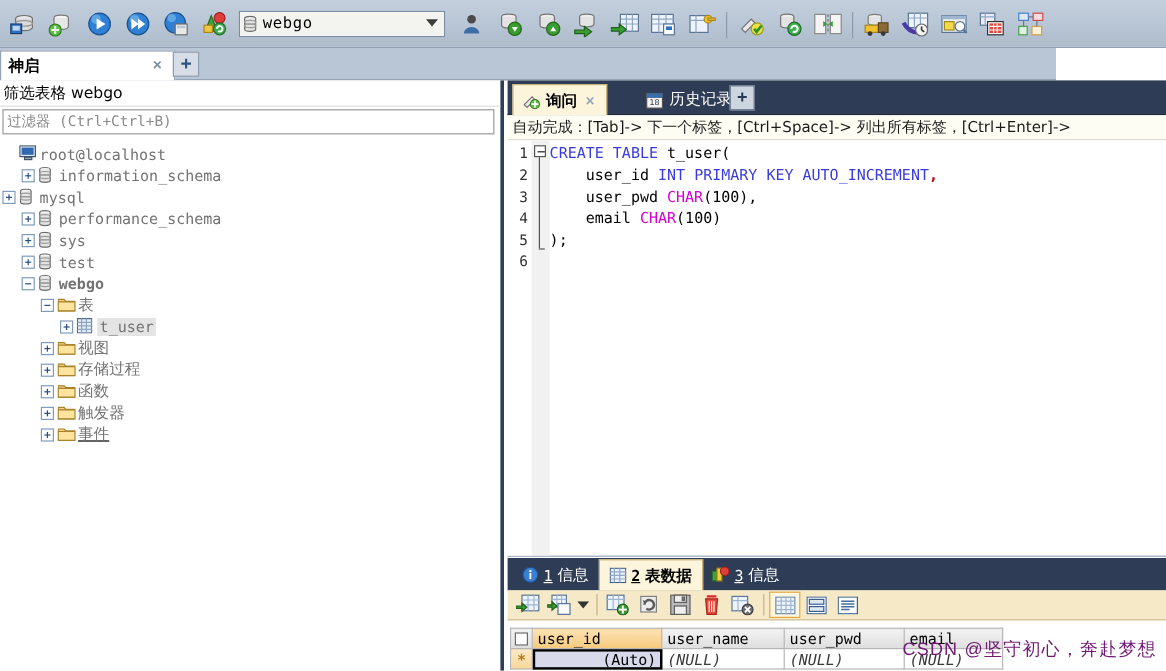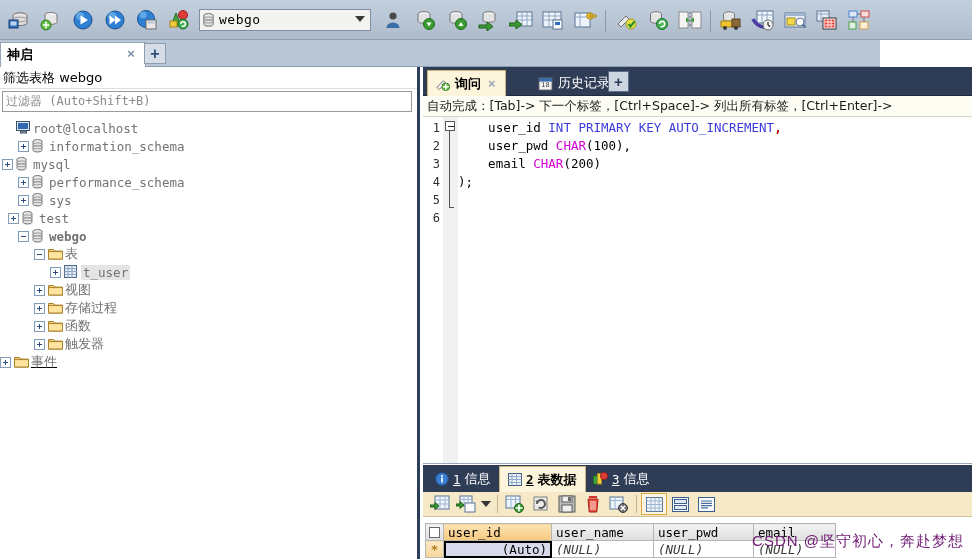--- a/index.html
+++ b/index.html
@@ -423,21 +423,21 @@
   <div id="conn-tab">
     <span class="lbl">神启</span>
     <span id="conn-close">×</span>
   </div>
   <div id="conn-add">+</div>
 </div>
 
 <div id="left">
   <div id="left-title">筛选表格 webgo</div>
   <div id="filter-box">
-    <span class="ph">过滤器 (Auto+Shift+B)</span>
+    <span class="ph">过滤器 (Ctrl+Ctrl+B)</span>
   </div>
   <div id="tree">
       <div class="trow" style="padding-left: 2px;">
         <span class="expander none"></span>
         <span class="ico">
           <svg width="15" height="14" viewBox="0 0 15 14">
             <rect x="0.5" y="0.5" width="13" height="9" fill="#dbe5f0" stroke="#3d5168"></rect>
             <rect x="2" y="2" width="10" height="6" fill="#2f6ab0"></rect>
             <rect x="4.5" y="10" width="6" height="2" fill="#9aa8b8" stroke="#3d5168"></rect>
           </svg>
@@ -485,21 +485,21 @@
         <span class="ico">
           <svg width="11" height="14" viewBox="0 0 11 14">
             <ellipse cx="5.5" cy="2.3" rx="4.4" ry="1.7" fill="#f5f5f5" stroke="#6d6d6d"></ellipse>
             <path d="M1.1 2.3 V11.3 a4.4 1.7 0 0 0 8.8 0 V2.3" fill="#e4e4e4" stroke="#6d6d6d"></path>
             <ellipse cx="5.5" cy="5.4" rx="4.4" ry="1.5" fill="none" stroke="#9c9c9c"></ellipse>
             <ellipse cx="5.5" cy="8.3" rx="4.4" ry="1.5" fill="none" stroke="#9c9c9c"></ellipse>
           </svg>
         </span>
         <span class="tlabel">sys</span>
       </div>
-      <div class="trow" style="padding-left: 8px;">
+      <div class="trow" style="padding-left: 18px;">
         <span class="expander plus"></span>
         <span class="ico">
           <svg width="11" height="14" viewBox="0 0 11 14">
             <ellipse cx="5.5" cy="2.3" rx="4.4" ry="1.7" fill="#f5f5f5" stroke="#6d6d6d"></ellipse>
             <path d="M1.1 2.3 V11.3 a4.4 1.7 0 0 0 8.8 0 V2.3" fill="#e4e4e4" stroke="#6d6d6d"></path>
             <ellipse cx="5.5" cy="5.4" rx="4.4" ry="1.5" fill="none" stroke="#9c9c9c"></ellipse>
             <ellipse cx="5.5" cy="8.3" rx="4.4" ry="1.5" fill="none" stroke="#9c9c9c"></ellipse>
           </svg>
         </span>
         <span class="tlabel">test</span>
@@ -569,21 +569,21 @@
       <div class="trow" style="padding-left: 34px;">
         <span class="expander plus"></span>
         <span class="ico">
           <svg width="15" height="13" viewBox="0 0 15 13">
             <path d="M0.5 2.5 h5 l1.3 1.6 h7.7 v8 h-14 z" fill="#f3cf7e" stroke="#a8832c"></path>
             <path d="M0.5 4.6 h14 v7.4 h-14 z" fill="#ffe4a0" stroke="#a8832c"></path>
           </svg>
         </span>
         <span class="tlabel cjk">触发器</span>
       </div>
-      <div class="trow" style=" text-decoration: underline;">
+      <div class="trow" style="padding-left: 34px; text-decoration: underline;">
         <span class="expander plus"></span>
         <span class="ico">
           <svg width="15" height="13" viewBox="0 0 15 13">
             <path d="M0.5 2.5 h5 l1.3 1.6 h7.7 v8 h-14 z" fill="#f3cf7e" stroke="#a8832c"></path>
             <path d="M0.5 4.6 h14 v7.4 h-14 z" fill="#ffe4a0" stroke="#a8832c"></path>
           </svg>
         </span>
         <span class="tlabel cjk">事件</span>
       </div>
     </div>
@@ -624,23 +624,24 @@
         <div class="ln">3</div>
         <div class="ln">4</div>
         <div class="ln">5</div>
         <div class="ln">6</div>
       </div>
     <div id="foldcol">
       <div id="foldbox"></div>
       <div id="foldline"></div>
     </div>
     <div id="code">
+        <div class="cl"><span class="kw">CREATE</span><span class="pn"> </span><span class="kw">TABLE</span><span class="pn"> </span><span class="id">t_user</span><span class="pn">(</span></div>
         <div class="cl"><span class="pn">    </span><span class="id">user_id</span><span class="pn"> </span><span class="kw">INT</span><span class="pn"> </span><span class="kw">PRIMARY</span><span class="pn"> </span><span class="kw">KEY</span><span class="pn"> </span><span class="kw">AUTO_INCREMENT</span><span class="cm">,</span></div>
         <div class="cl"><span class="pn">    </span><span class="id">user_pwd</span><span class="pn"> </span><span class="tp">CHAR</span><span class="pn">(100),</span></div>
-        <div class="cl"><span class="pn">    </span><span class="id">email</span><span class="pn"> </span><span class="tp">CHAR</span><span class="pn">(200)</span></div>
+        <div class="cl"><span class="pn">    </span><span class="id">email</span><span class="pn"> </span><span class="tp">CHAR</span><span class="pn">(100)</span></div>
         <div class="cl"><span class="pn">);</span></div>
       </div>
   </div>
 
   <div id="res-tabs">
       <div class="rtab inactive" style="left: 4px;">
         <span>
           <svg width="14" height="14" viewBox="0 0 14 14">
             <circle cx="7" cy="7" r="6.3" fill="#3b7fd0" stroke="#1e4f8f"></circle>
             <rect x="6.2" y="5.5" width="1.6" height="5" fill="#fff"></rect>

